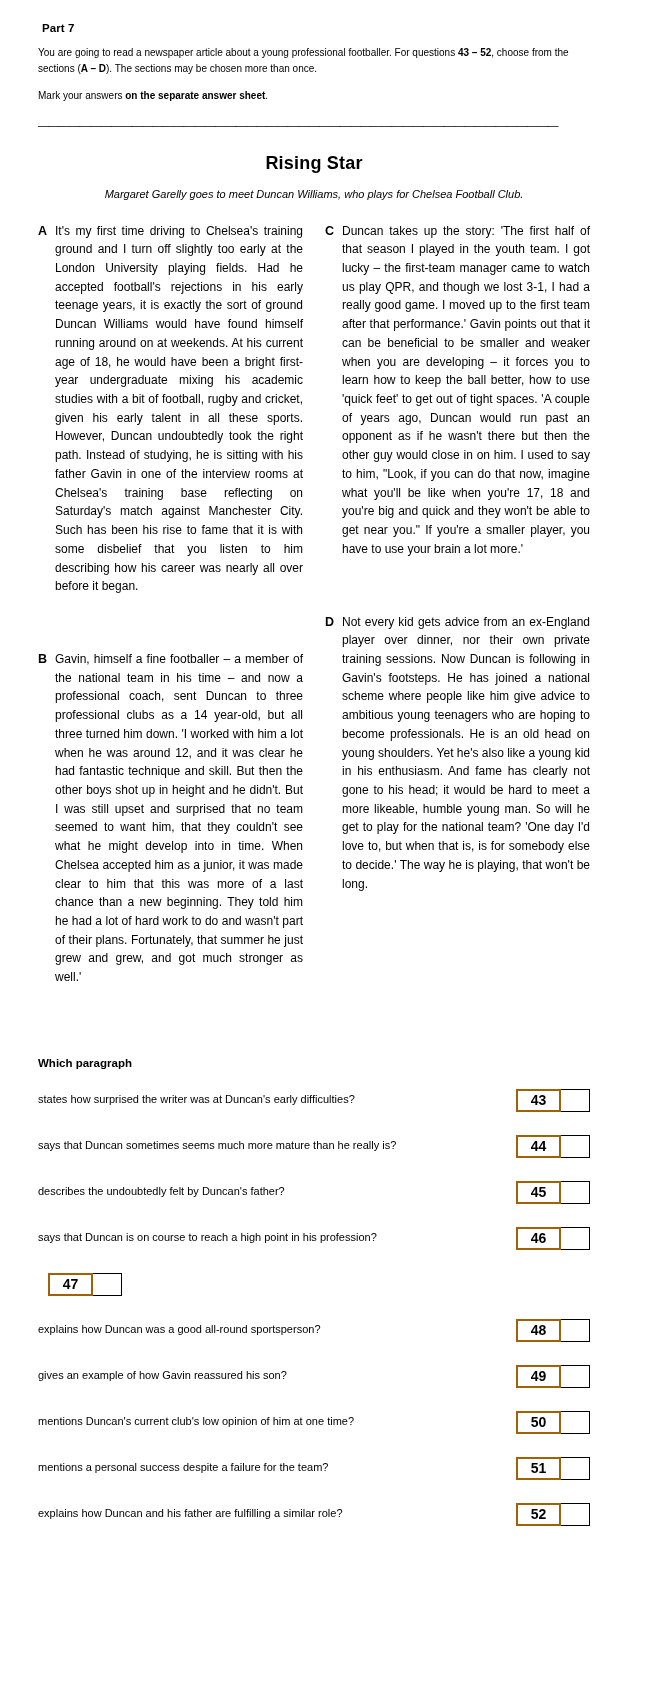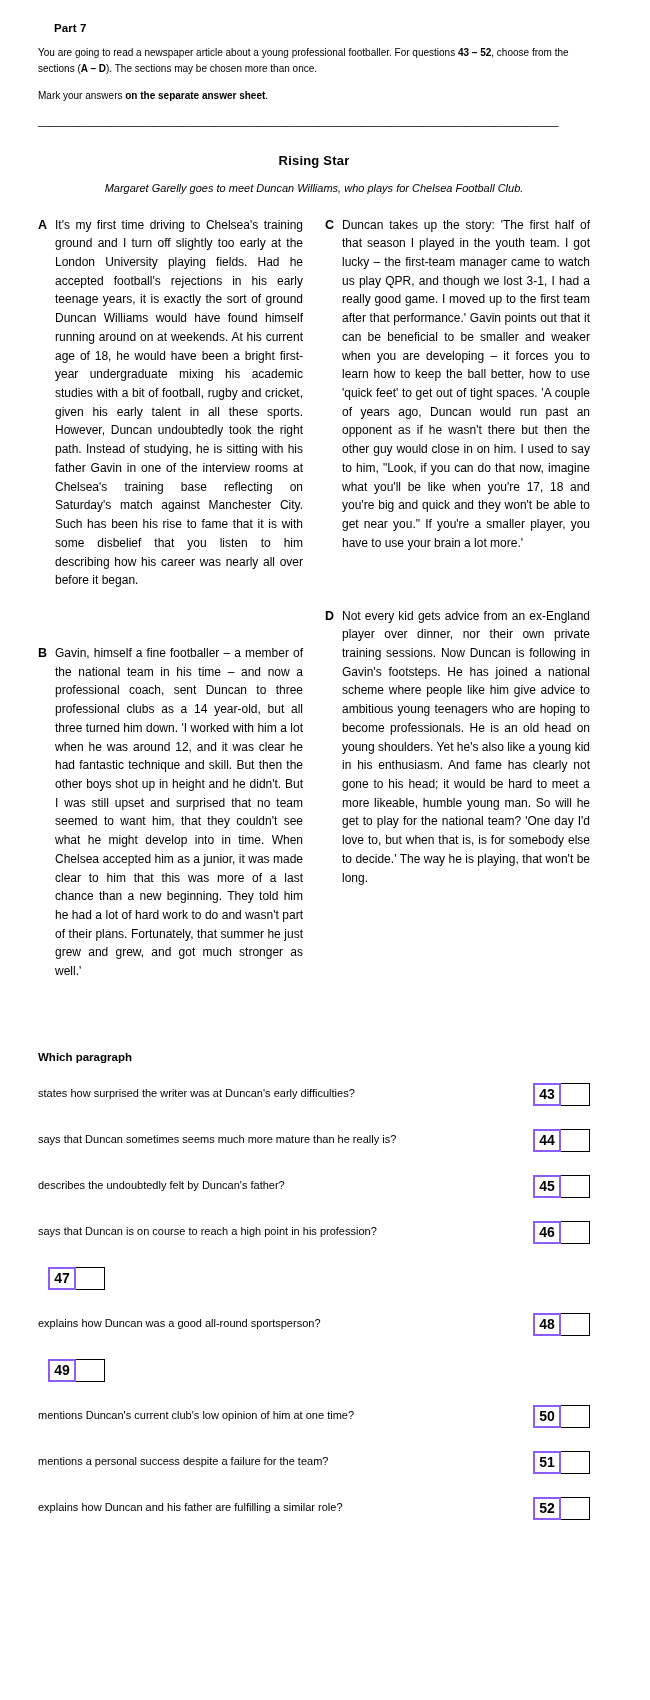--- a/index.html
+++ b/index.html
@@ -22,21 +22,21 @@
     width: 650px;
     height: 1700px;
     box-sizing: border-box;
     padding: 22px 60px 0 38px;
   }
 
   
   .part-title {
     font-size: 11.5px;
     font-weight: bold;
-    margin: 0 0 11px 16px;
+    margin: 0 0 11px 4px;
     letter-spacing: 0.1px;
   }
   .intro-p {
     font-size: 10px;
     line-height: 1.62;
     margin: 0 0 11px 0;
     max-width: 552px;
   }
   .intro-p b { font-weight: bold; }
 
@@ -47,21 +47,21 @@
     letter-spacing: -0.6px;
     white-space: nowrap;
     overflow: hidden;
     height: 14px;
     color: #000;
   }
 
   
   .article-title {
     text-align: center;
-    font-size: 13px;
+    font-size: 18px;
     font-weight: bold;
     margin: 12px 0 14px 0;
     letter-spacing: 0.2px;
   }
   .article-sub {
     text-align: center;
     font-size: 11px;
     font-style: italic;
     margin: 0 0 22px 0;
   }
@@ -127,22 +127,22 @@
     max-width: 420px;
     padding-top: 2px;
   }
   .q-boxes {
     display: flex;
     flex-direction: row;
     flex: 0 0 auto;
     margin-left: 10px;
   }
   .q-num {
-    border: 2px solid #8b5cf6;
-    width: 28px;
+    border: 2px solid #a16207;
+    width: 45px;
     height: 23px;
     box-sizing: border-box;
     font-size: 14px;
     font-weight: bold;
     display: flex;
     align-items: center;
     justify-content: center;
     line-height: 1;
   }
   .q-ans {
@@ -243,20 +243,21 @@
 
     <div class="q-row">
       <div class="q-text">explains how Duncan was a good all-round sportsperson?</div>
       <div class="q-boxes">
         <div class="q-num">48</div>
         <div class="q-ans"></div>
       </div>
     </div>
 
     <div class="q-row">
+      <div class="q-text">gives an example of how Gavin reassured his son?</div>
       <div class="q-boxes">
         <div class="q-num">49</div>
         <div class="q-ans"></div>
       </div>
     </div>
 
     <div class="q-row">
       <div class="q-text">mentions Duncan's current club's low opinion of him at one time?</div>
       <div class="q-boxes">
         <div class="q-num">50</div>

